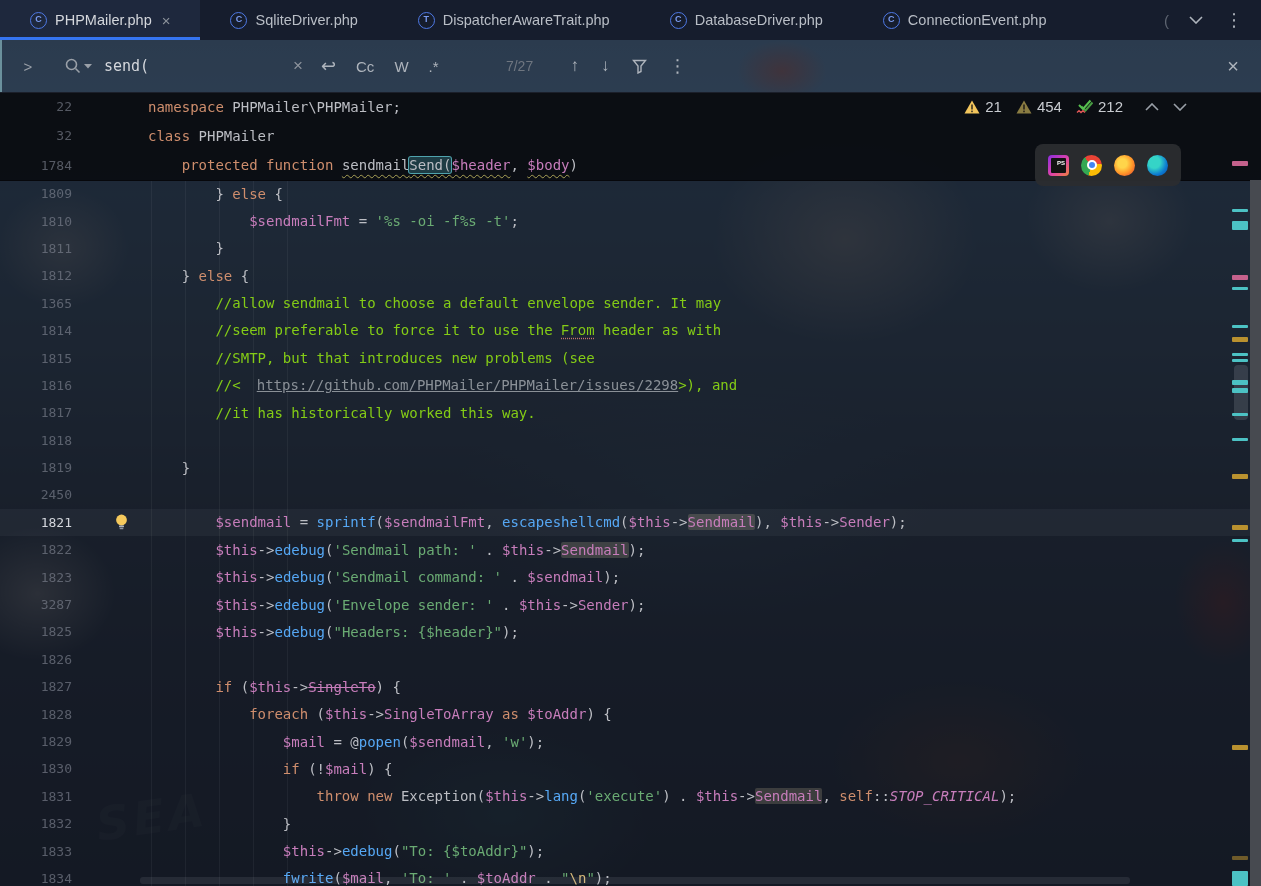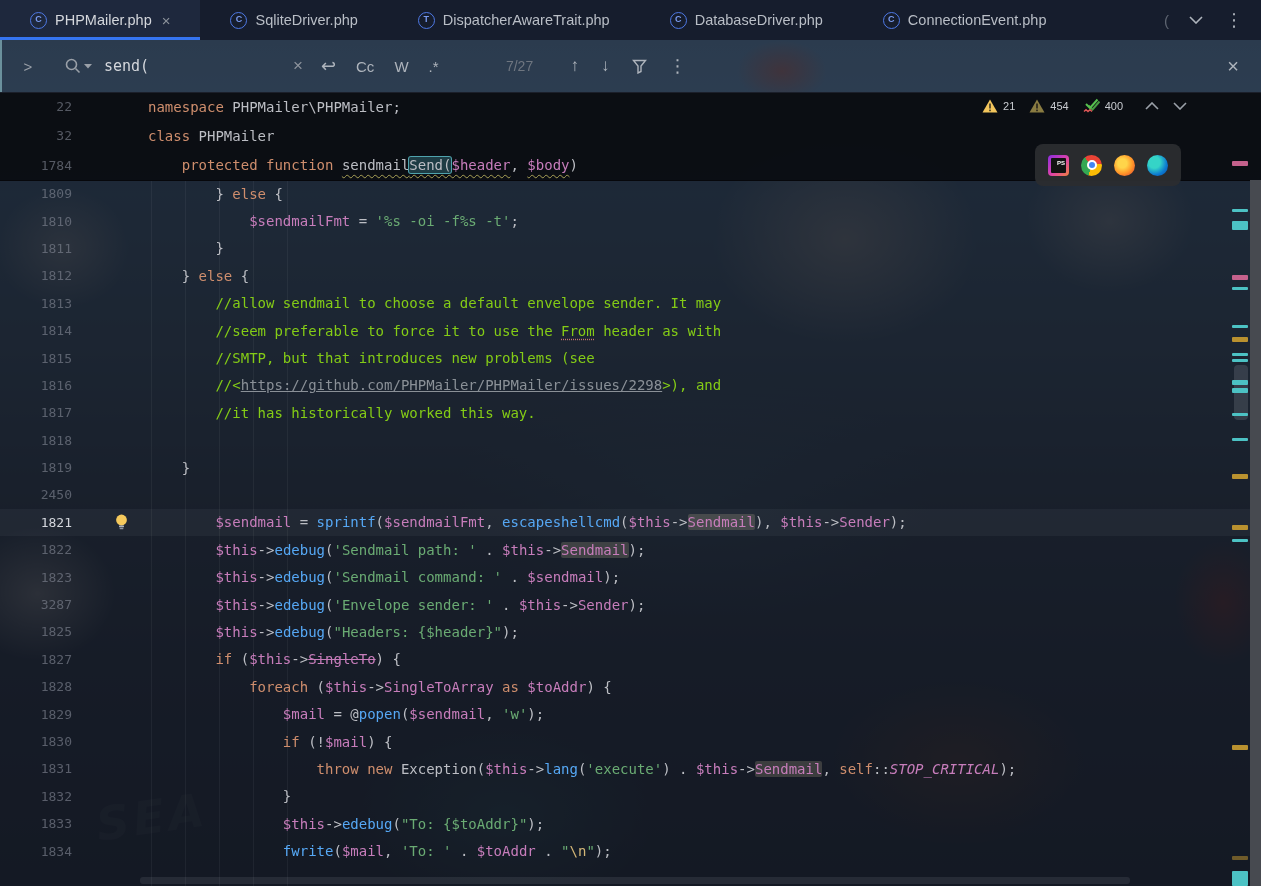--- a/index.html
+++ b/index.html
@@ -68,31 +68,31 @@
   .sticky .code-row{height:29.33px;}
   .code-row.current{background:rgba(255,255,255,.045);}
   .ln{width:72px;flex:0 0 72px;text-align:right;color:rgba(130,136,148,.62);
       font:13px "DejaVu Sans Mono",monospace;}
   .code-row.current .ln{color:#d3d6dc;}
   .gut{width:76px;flex:0 0 76px;display:flex;align-items:center;padding-left:42px;box-sizing:border-box;}
   .code{font:14px "DejaVu Sans Mono",monospace;white-space:pre;color:#bcbec4;}
 
   .t-kw{color:#cf8e6d}.t-pl{color:#bcbec4}.t-var{color:#c77dbb}.t-prop{color:#c77dbb}
   .t-fn{color:#56a8f5}.t-str{color:#6aab73}.t-cmt{color:#84cc16}.t-esc{color:#d5b778}
-  .t-link{color:#8a9097;text-decoration:underline;}
-  .t-typo{text-decoration:underline dotted #c4736a;text-underline-offset:3px;}
+  .t-link{color:#8a9097;text-decoration:underline;margin-left:16px;}
+  .t-typo{text-decoration:underline dotted #c4736a;text-underline-offset:3px;font-family:Liberation Mono, monospace;}
   .t-strike{text-decoration:line-through;}
   .t-const{color:#c77dbb;font-style:italic;}
   .t-hl{background:rgba(199,188,153,.22);border-radius:2px;}
   .t-wavy{text-decoration:underline wavy rgba(194,183,96,.85);text-decoration-thickness:1px;text-underline-offset:4px;}
   .t-match{background:rgba(62,138,150,.38);box-shadow:0 0 0 1px #4fa3ad;border-radius:2px;}
 
   
   .inspections{position:absolute;right:74px;top:6px;display:flex;align-items:center;gap:14px;z-index:15;
-    color:#c8cbd0;font-size:11px;}
+    color:#c8cbd0;font-size:15px;}
   .insp-item{display:flex;align-items:center;gap:5px;}
   .insp-chevrons{display:flex;align-items:center;gap:14px;margin-left:8px;color:#9aa0a8;}
 
   
   .browser-bar{position:absolute;left:1035px;top:52px;width:146px;height:42px;
     background:rgba(43,45,48,.96);border-radius:8px;display:flex;align-items:center;
     justify-content:center;gap:12px;z-index:16;}
   .b-ico{width:21px;height:21px;border-radius:50%;}
   .ps-ico{border-radius:4px;background:linear-gradient(135deg,#8b2ce0,#e044a7 55%,#f0813c);
     display:flex;align-items:center;justify-content:center;}
@@ -217,21 +217,21 @@
           <span class="ln">1811</span>
           <span class="gut"></span>
           <span class="code">        <span class="t-pl">}</span></span>
         </div>
         <div class="code-row">
           <span class="ln">1812</span>
           <span class="gut"></span>
           <span class="code">    <span class="t-pl">} </span><span class="t-kw">else</span><span class="t-pl"> {</span></span>
         </div>
         <div class="code-row">
-          <span class="ln">1813</span>
+          <span class="ln">1365</span>
           <span class="gut"></span>
           <span class="code">        <span class="t-cmt">//allow sendmail to choose a default envelope sender. It may</span></span>
         </div>
         <div class="code-row">
           <span class="ln">1814</span>
           <span class="gut"></span>
           <span class="code">        <span class="t-cmt">//seem preferable to force it to use the </span><span class="t-cmt t-typo">From</span><span class="t-cmt"> header as with</span></span>
         </div>
         <div class="code-row">
           <span class="ln">1815</span>
@@ -289,20 +289,25 @@
           <span class="ln">3287</span>
           <span class="gut"></span>
           <span class="code">        <span class="t-var">$this</span><span class="t-pl">-&gt;</span><span class="t-fn">edebug</span><span class="t-pl">(</span><span class="t-str">'Envelope sender: '</span><span class="t-pl"> . </span><span class="t-var">$this</span><span class="t-pl">-&gt;</span><span class="t-prop">Sender</span><span class="t-pl">);</span></span>
         </div>
         <div class="code-row">
           <span class="ln">1825</span>
           <span class="gut"></span>
           <span class="code">        <span class="t-var">$this</span><span class="t-pl">-&gt;</span><span class="t-fn">edebug</span><span class="t-pl">(</span><span class="t-str">"Headers: {$header}"</span><span class="t-pl">);</span></span>
         </div>
         <div class="code-row">
+          <span class="ln">1826</span>
+          <span class="gut"></span>
+          <span class="code"></span>
+        </div>
+        <div class="code-row">
           <span class="ln">1827</span>
           <span class="gut"></span>
           <span class="code">        <span class="t-kw">if</span><span class="t-pl"> (</span><span class="t-var">$this</span><span class="t-pl">-&gt;</span><span class="t-prop t-strike">SingleTo</span><span class="t-pl">) {</span></span>
         </div>
         <div class="code-row">
           <span class="ln">1828</span>
           <span class="gut"></span>
           <span class="code">            <span class="t-kw">foreach</span><span class="t-pl"> (</span><span class="t-var">$this</span><span class="t-pl">-&gt;</span><span class="t-prop">SingleToArray</span><span class="t-pl"> </span><span class="t-kw">as</span><span class="t-pl"> </span><span class="t-var">$toAddr</span><span class="t-pl">) {</span></span>
         </div>
         <div class="code-row">
@@ -377,21 +382,21 @@
         <span>454</span>
       </span>
       <span class="insp-item">
         <span>
           <svg width="17" height="15" viewBox="0 0 17 15">
               <path d="M3 6 L7 10 L14.5 1.5" fill="none" stroke="#57c14f" stroke-width="2"></path>
               <path d="M5.5 7.5 L9.5 11.5 L16.5 3.5" fill="none" stroke="#57c14f" stroke-width="2" opacity=".8"></path>
               <path d="M1 13.5 l2 -1.8 2 1.8 2 -1.8 2 1.8" fill="none" stroke="#e05757" stroke-width="1.4"></path>
             </svg>
         </span>
-        <span>400</span>
+        <span>212</span>
       </span>
       <span class="insp-chevrons">
         <span>
           <svg width="14" height="8" viewBox="0 0 14 8">
               <polyline points="1,7 7,1 13,7" fill="none" stroke="#9aa0a8" stroke-width="1.6"></polyline>
             </svg>
         </span>
         <span>
           <svg width="14" height="8" viewBox="0 0 14 8">
               <polyline points="1,1 7,7 13,1" fill="none" stroke="#9aa0a8" stroke-width="1.6"></polyline>

